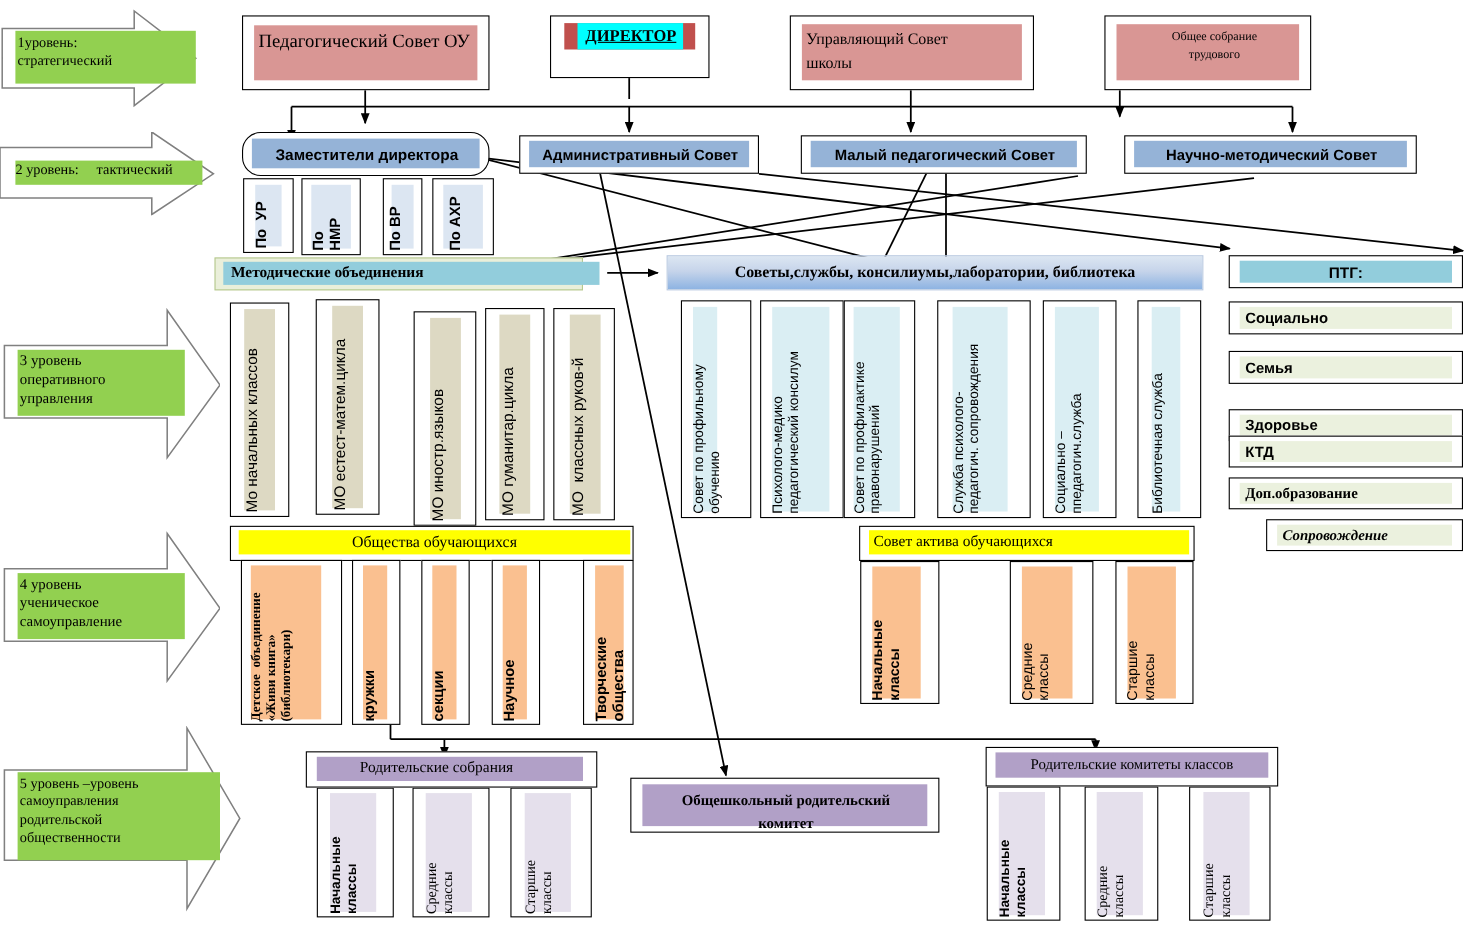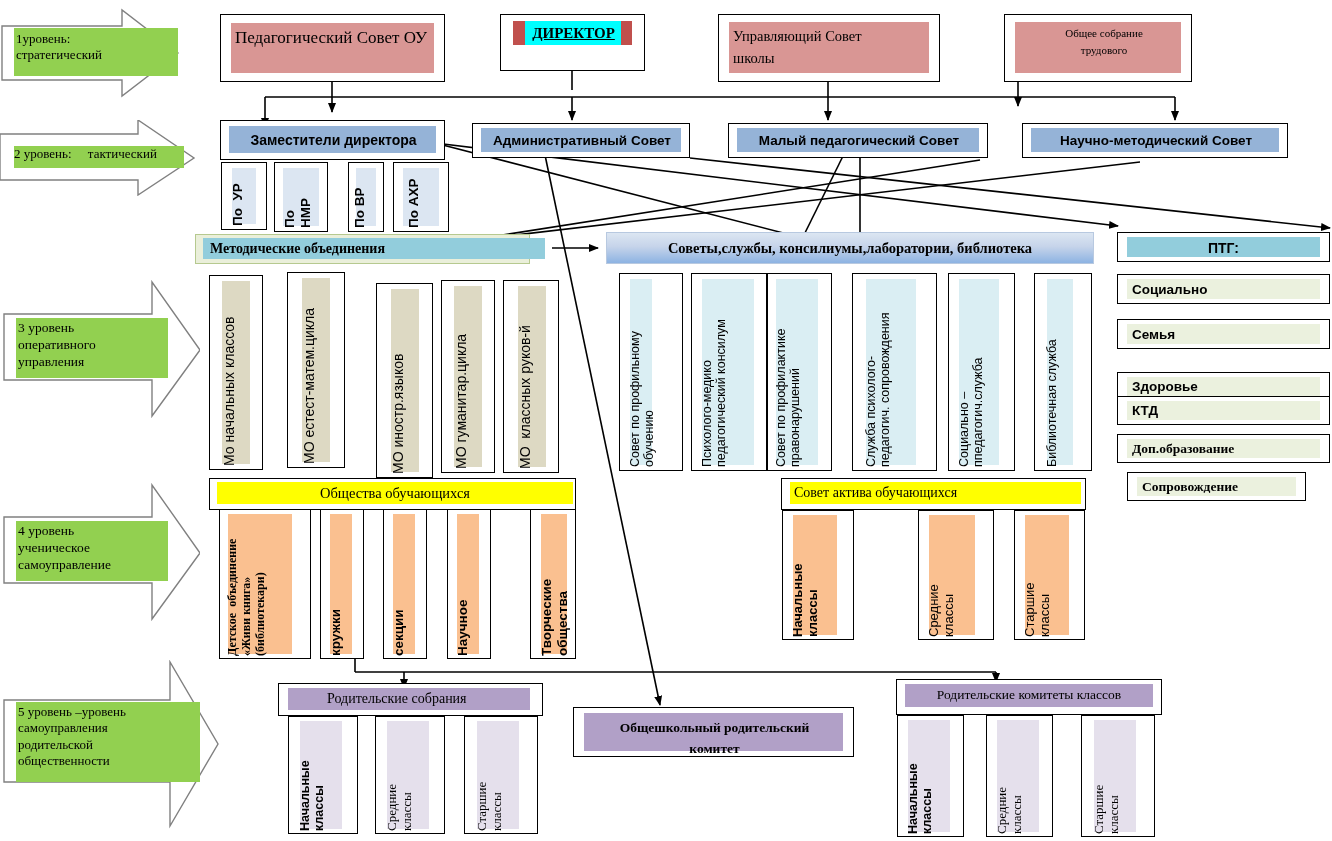--- a/index.html
+++ b/index.html
@@ -141,21 +141,21 @@
     <div class="t serif" style="left:14px;top:10px;width:204px;font-size:14.5px;line-height:1.55;">Управляющий Совет
 школы</div>
   </div>
 
   <div class="abs frame" style="left:1004px;top:14px;width:188px;height:68px;">
     <div class="fill" style="left:10px;top:7px;right:10px;bottom:8px;background:#d99694;"></div>
     <div class="t serif" style="left:14px;top:10px;width:170px;font-size:11px;line-height:1.55;text-align:center;">Общее собрание
 трудового</div>
   </div>
 
-  <div class="abs frame" style="left:220px;top:120px;width:225px;height:40px;">
+  <div class="abs frame" style="left:220px;top:120px;width:225px;height:40px;border-radius:17px;">
     <div class="fill" style="left:8px;top:5px;right:8px;bottom:6px;background:#95b3d7;"></div>
     <div class="t sans b c" style="left:8px;top:11px;width:209px;font-size:14px;">Заместители директора</div>
   </div>
 
   <div class="abs frame" style="left:472px;top:123px;width:218px;height:35px;">
     <div class="fill" style="left:8px;top:4px;right:8px;bottom:5px;background:#95b3d7;"></div>
     <div class="t sans b c" style="left:8px;top:9px;width:202px;font-size:13.5px;">Административный Совет</div>
   </div>
 
   <div class="abs frame" style="left:728px;top:123px;width:260px;height:35px;">
@@ -263,21 +263,21 @@
     <div class="t sans b" style="left:14px;top:6px;width:190px;font-size:13.5px;">Здоровье</div>
   </div>
   <div class="abs frame" style="left:1117px;top:396px;width:213px;height:29px;">
     <div class="fill" style="left:9px;top:4px;right:9px;bottom:4px;background:#ebf1de;"></div>
     <div class="t sans b" style="left:14px;top:6px;width:190px;font-size:13.5px;">КТД</div>
   </div>
   <div class="abs frame" style="left:1117px;top:434px;width:213px;height:29px;">
     <div class="fill" style="left:9px;top:4px;right:9px;bottom:4px;background:#ebf1de;"></div>
     <div class="t serif b" style="left:14px;top:6px;width:190px;font-size:13.5px;">Доп.образование</div>
   </div>
-  <div class="abs frame" style="left:1127px;top:472px;width:179px;height:29px;">
+  <div class="abs frame" style="left:1151px;top:472px;width:179px;height:29px;font-style:italic;">
     <div class="fill" style="left:9px;top:4px;right:9px;bottom:4px;background:#ebf1de;"></div>
     <div class="t serif b" style="left:14px;top:6px;width:190px;font-size:13.5px;">Сопровождение</div>
   </div>
 
   <div class="abs frame" style="left:209px;top:478px;width:367px;height:32px;"></div>
   <div class="abs" style="left:217px;top:482px;width:356px;height:22px;background:#ffff00;"></div>
   <div class="t serif c" style="left:217px;top:484px;width:356px;font-size:14.5px;">Общества обучающихся</div>
 
   <div class="abs frame" style="left:219px;top:509px;width:92px;height:150px;">
     <div class="fill" style="left:8px;top:4px;width:64px;bottom:4px;background:#fac090;"></div>

